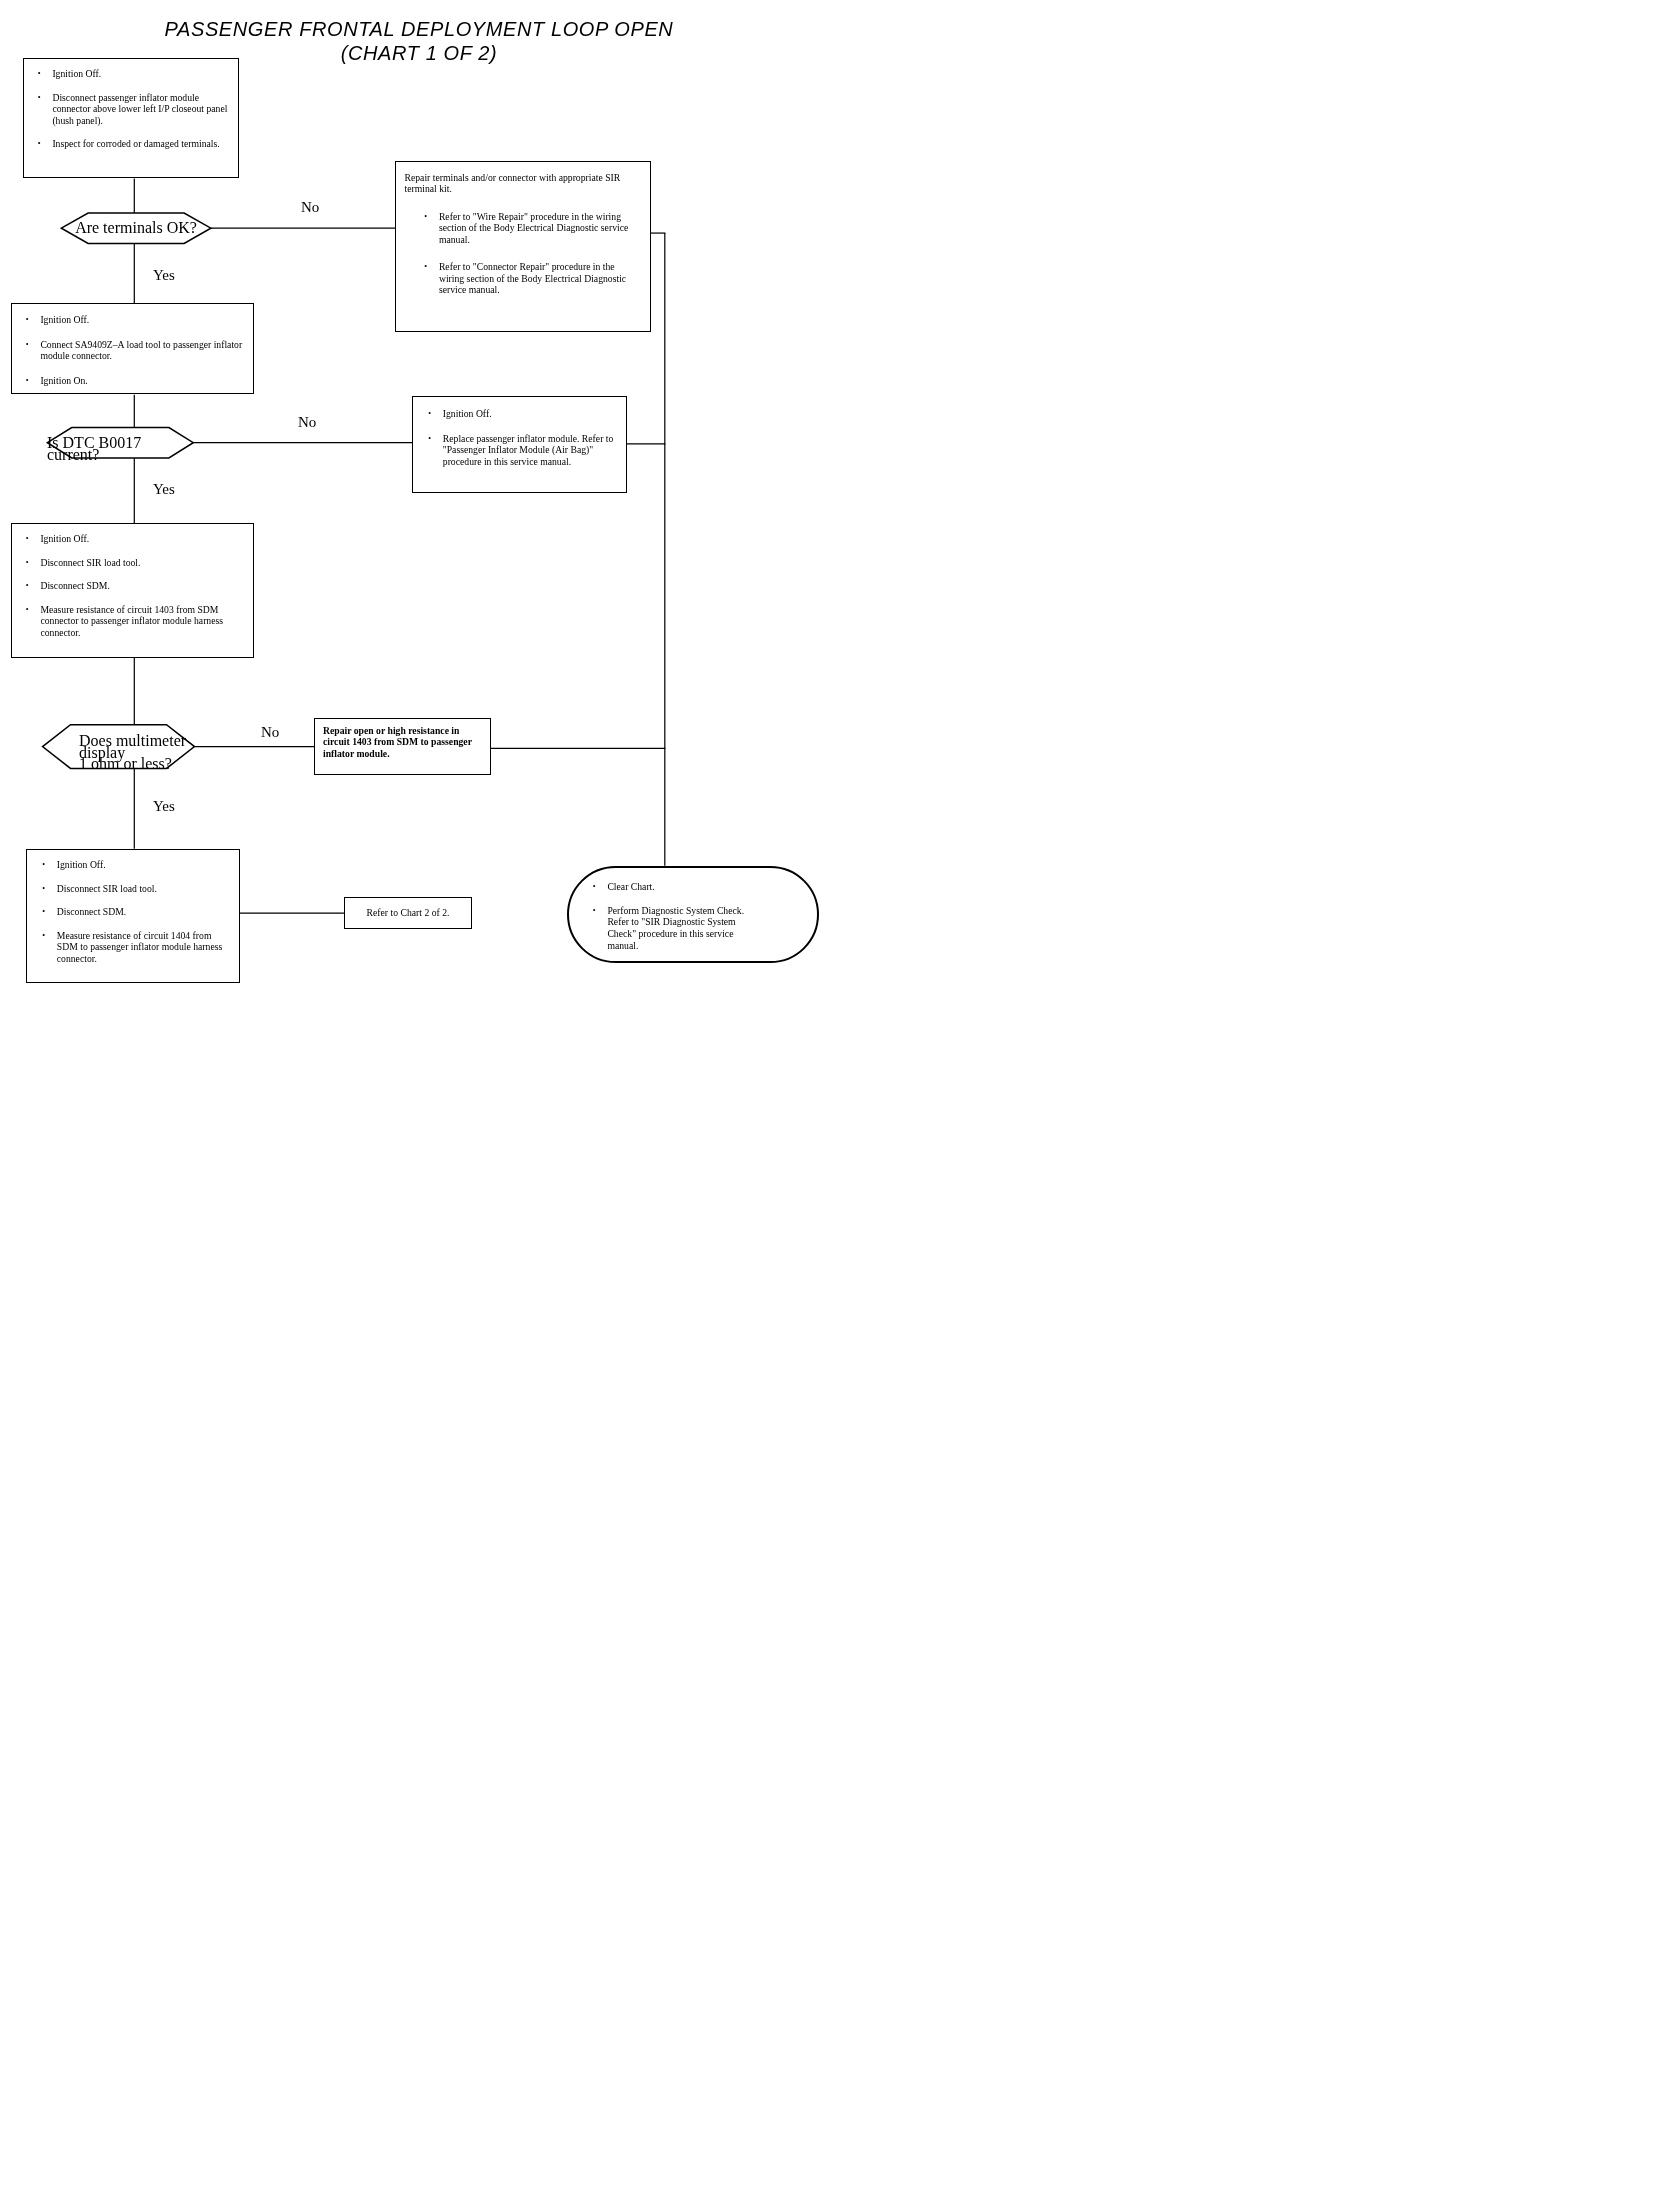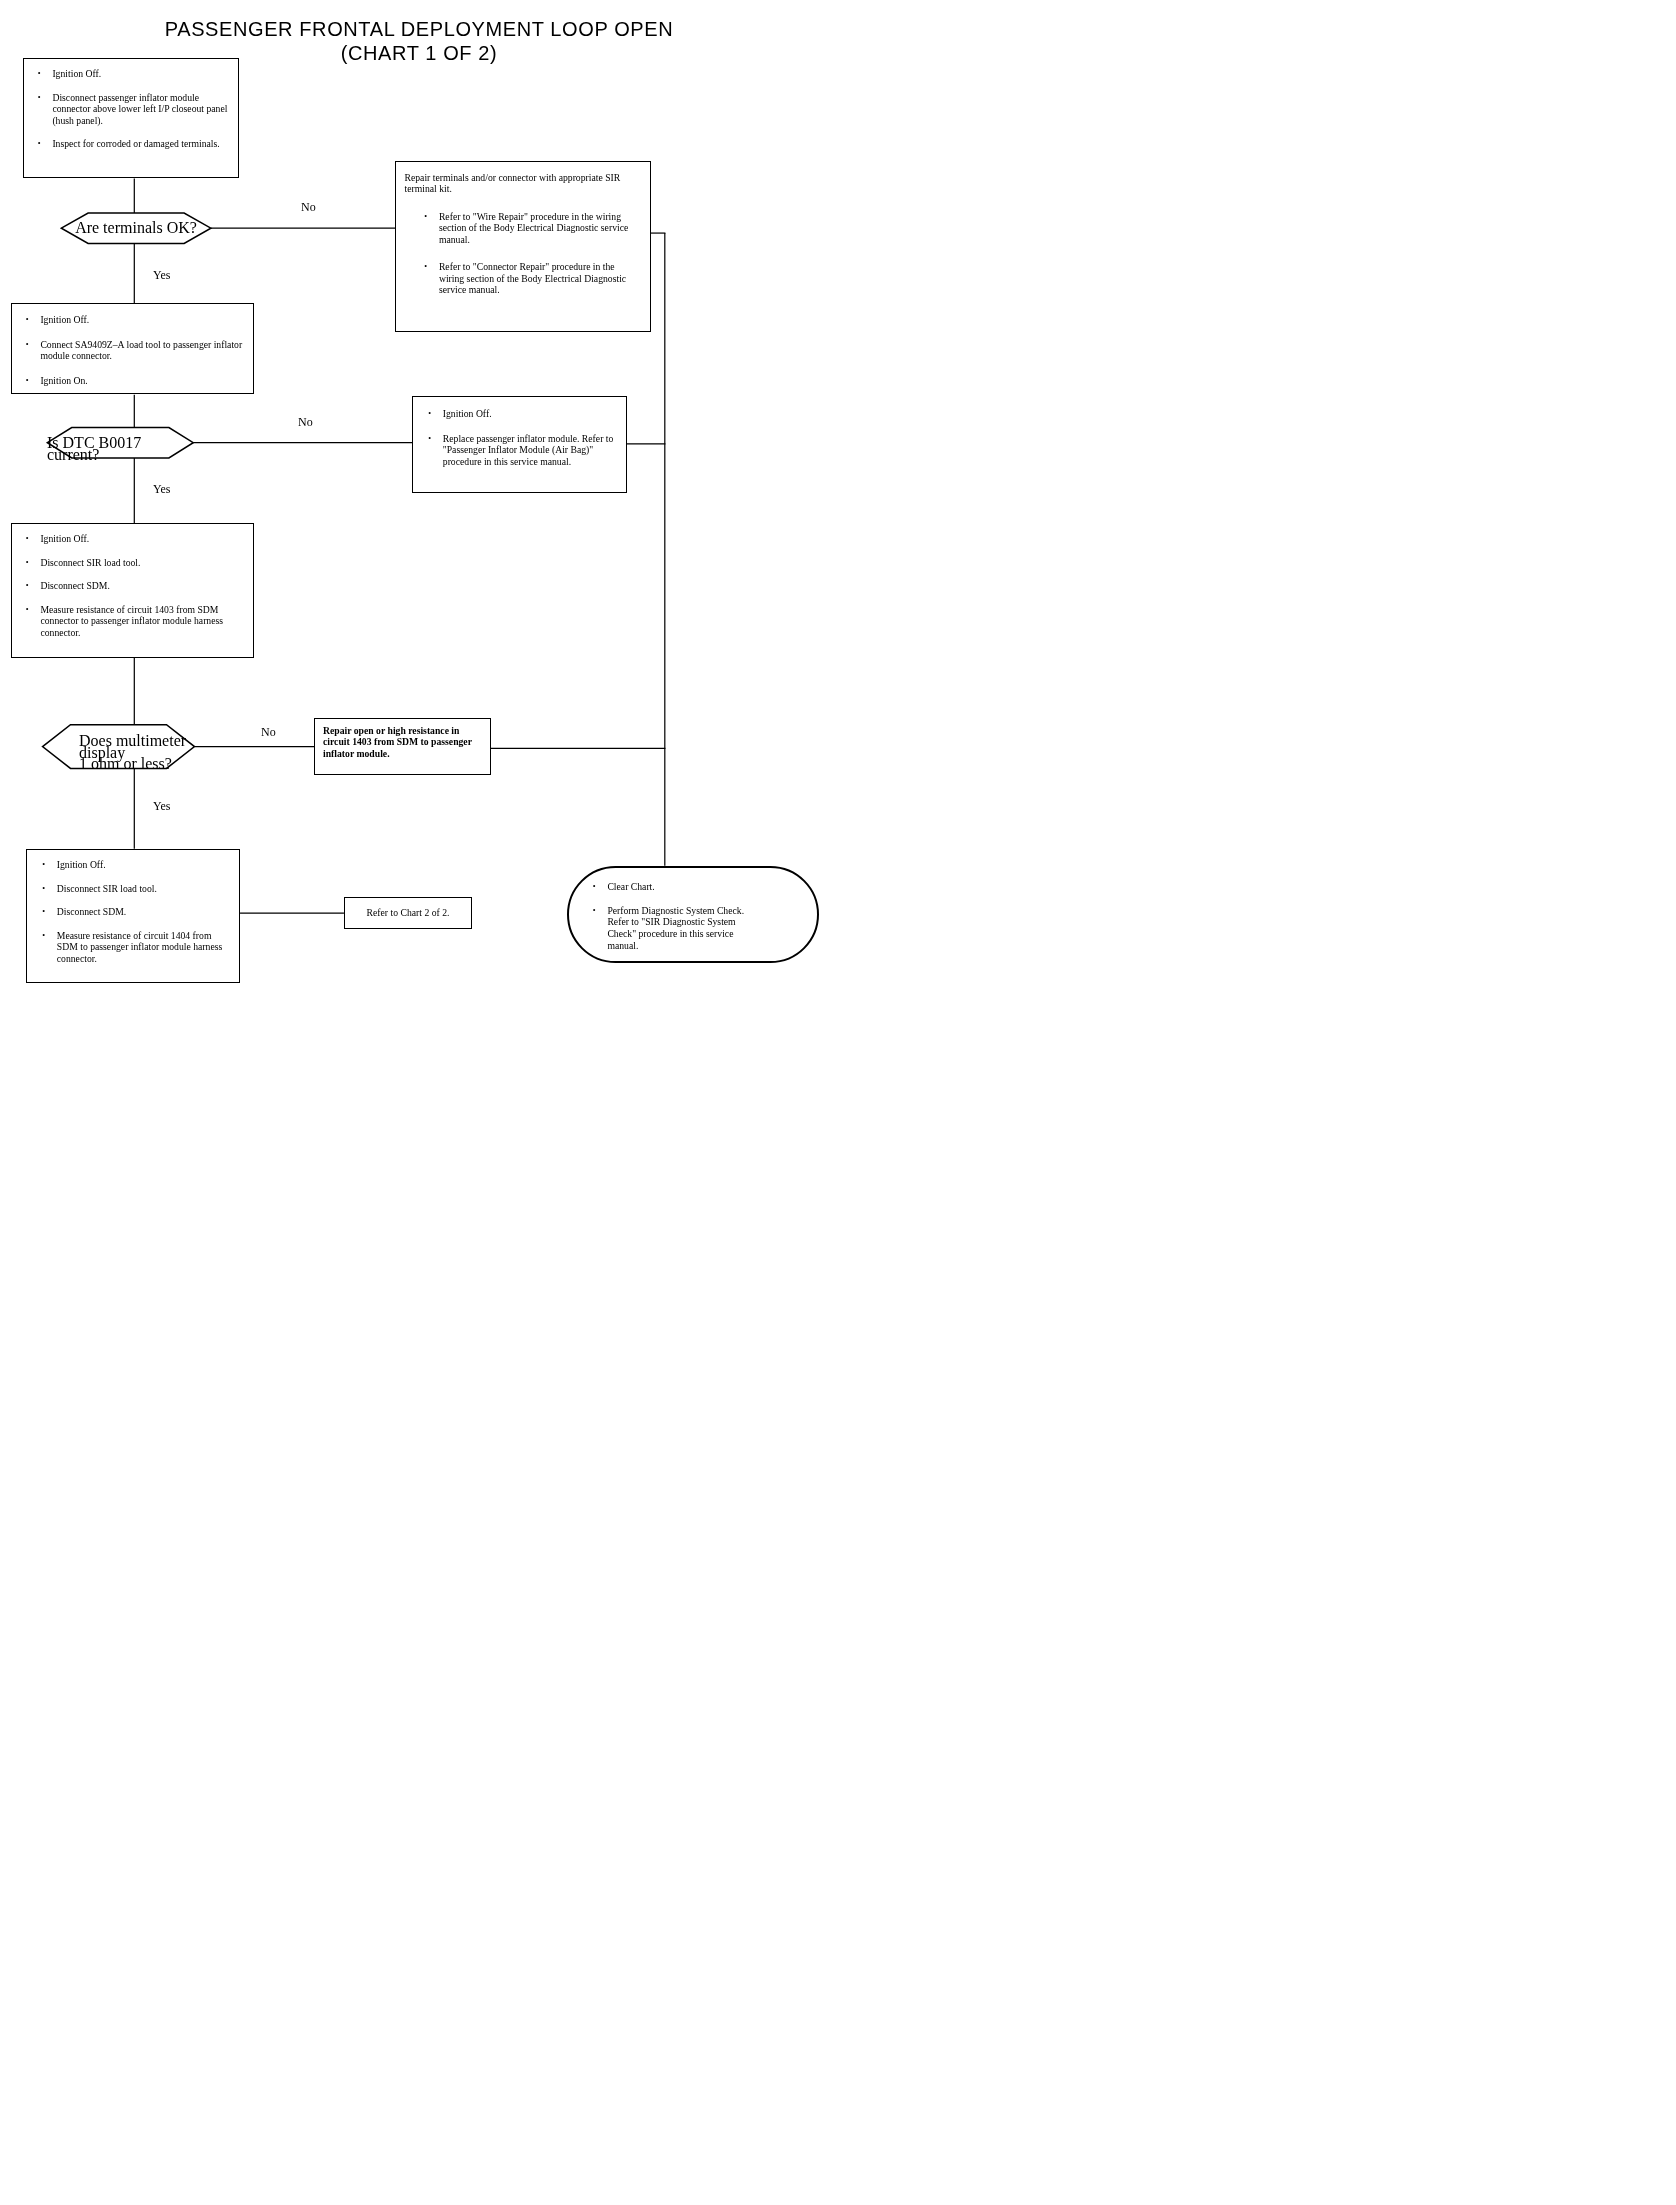--- a/index.html
+++ b/index.html
@@ -16,20 +16,21 @@
   .title{
     position:absolute;
     left:0; top:17px; width:838px;
     text-align:center;
     font-family:"Liberation Sans", sans-serif;
     font-size:20px;
     line-height:1.22;
     letter-spacing:0.6px;
     z-index:2;
     white-space:nowrap;
+    font-style:italic;
   }
   .box{
     position:absolute;
     background:#fff;
     border:1.8px solid #000;
     box-sizing:border-box;
     font-size:9.7px;
     line-height:1.19;
     z-index:1;
   }
@@ -53,21 +54,21 @@
   #box-measure-1404 .bi{margin-bottom:12px;}
   #box-refer-chart{display:flex;align-items:center;justify-content:center;text-align:left;}
   #box-end{border-width:2.4px;border-radius:49px;padding:13.4px 67px 3.6px 22px;}
   #box-end .bi{margin-bottom:12px;}
   .hexlabel{
     position:absolute;z-index:1;
     font-size:16px;line-height:11.5px;
   }
   .route-label{
     position:absolute;z-index:1;
-    font-size:12px;line-height:11.5px;
+    font-size:15px;line-height:11.5px;
   }
 </style>
 </head>
 <body>
 
 <div id="canvas">
 
   <svg id="wires" width="838" height="1103" viewBox="0 0 1379 1814">
     <g stroke="#000" stroke-width="2" fill="none">
       <line x1="221" y1="293" x2="221" y2="350"></line>

